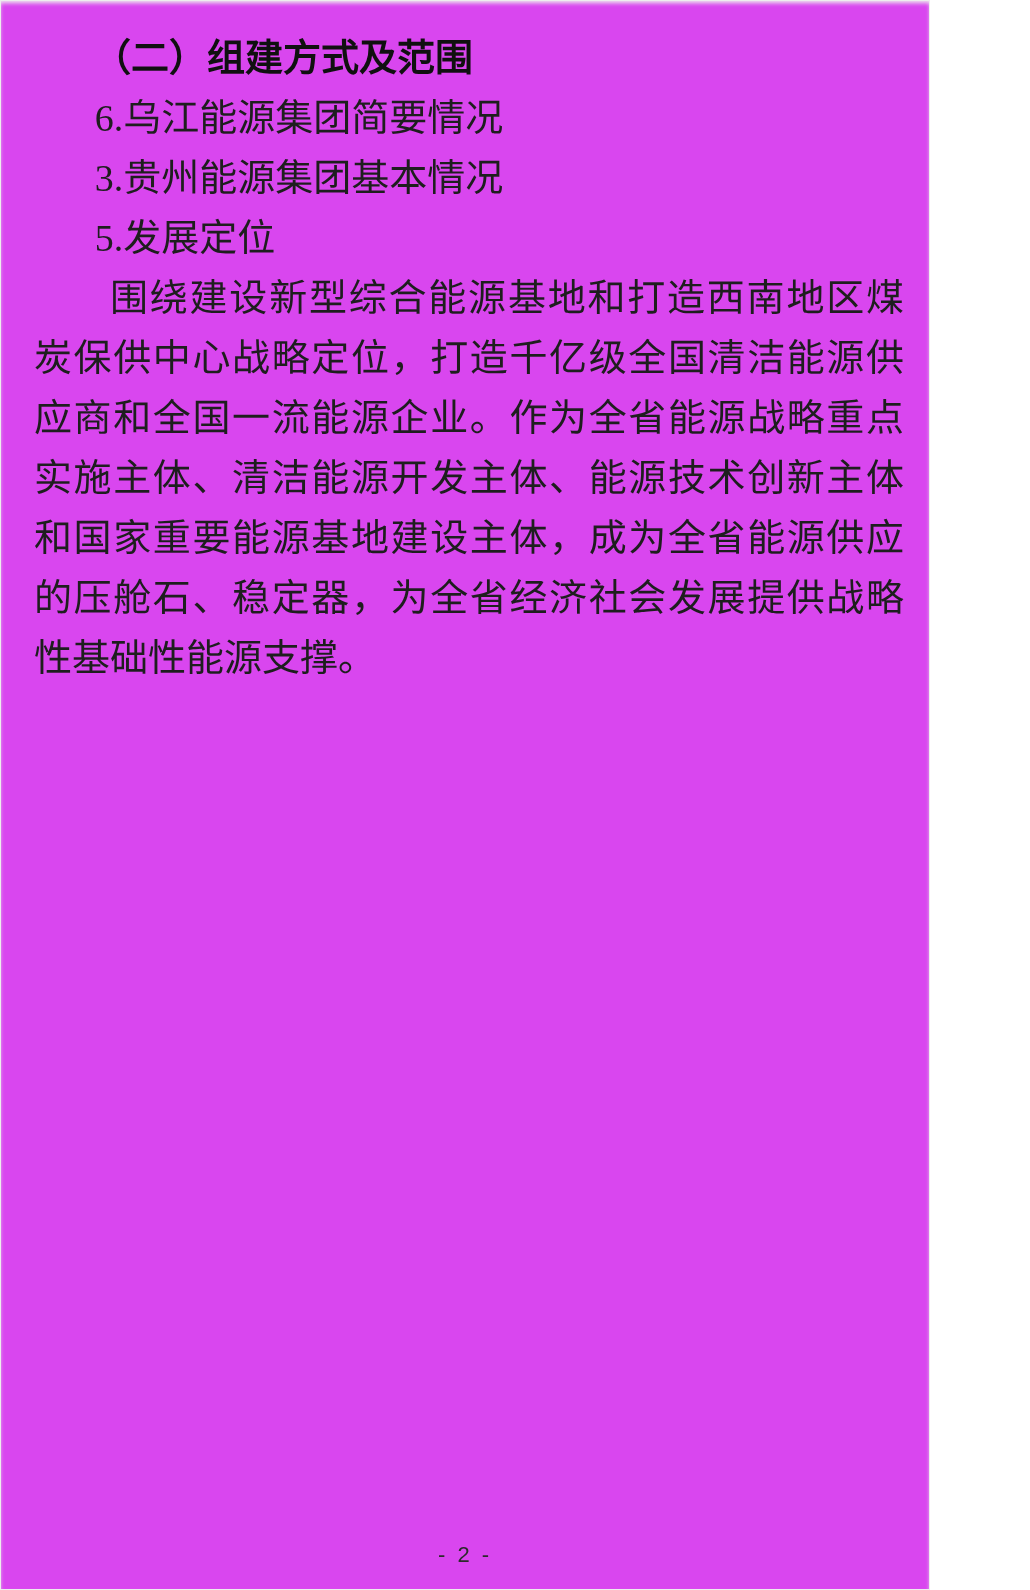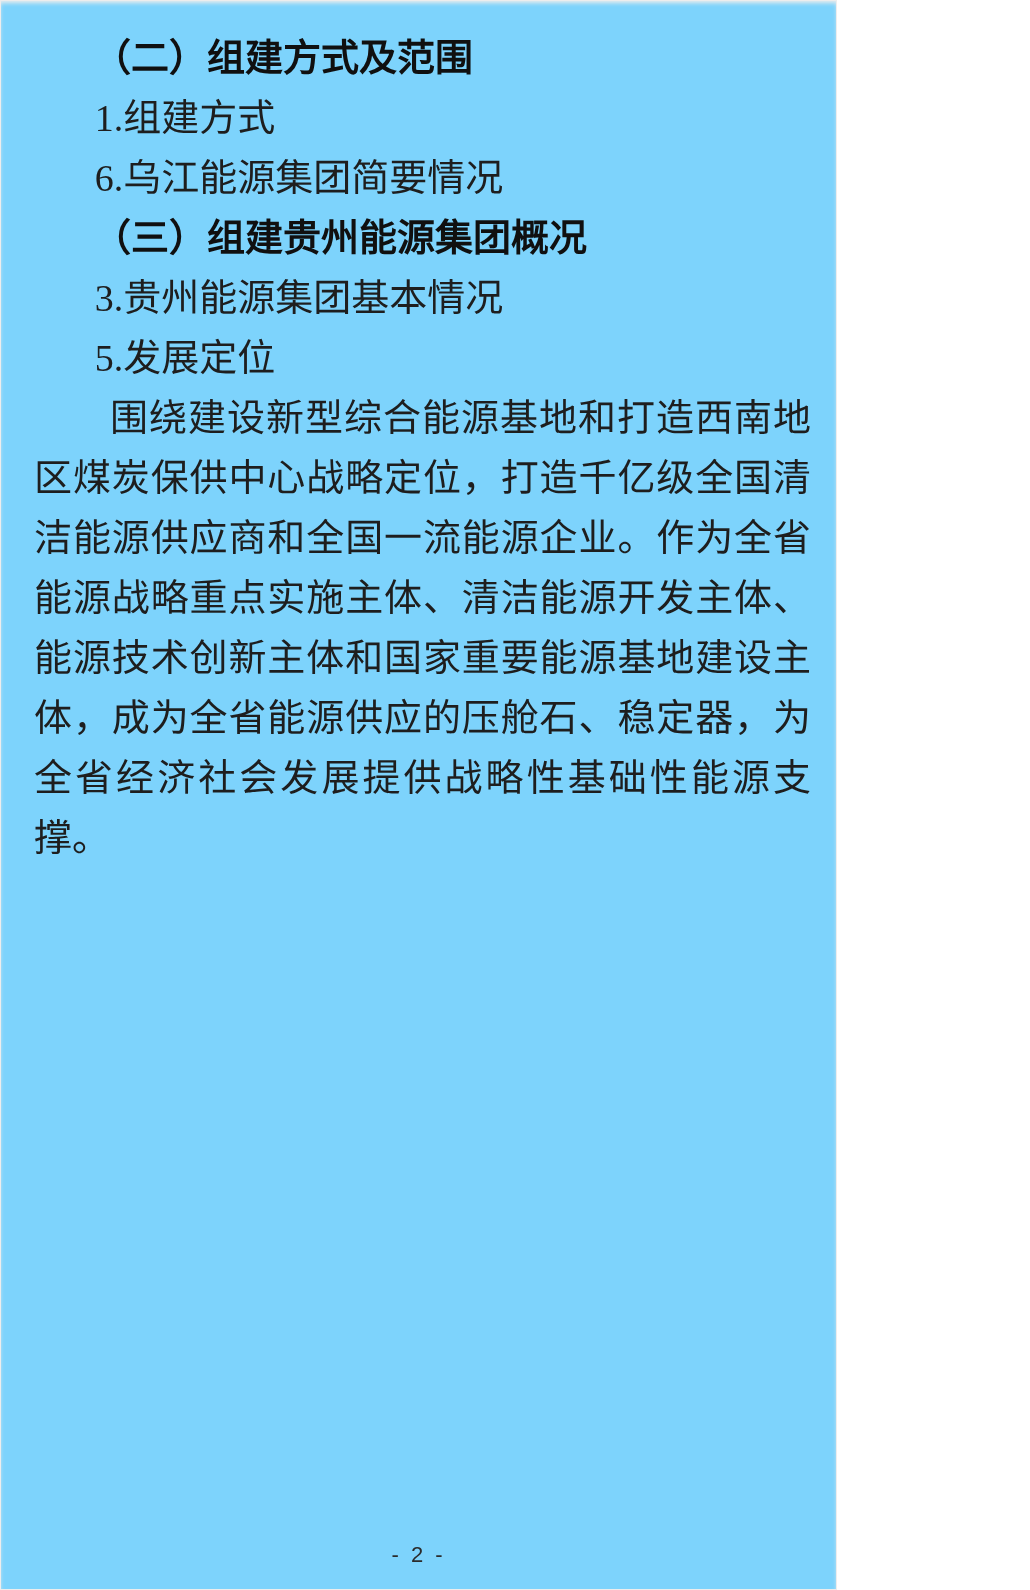--- a/index.html
+++ b/index.html
@@ -2,23 +2,23 @@
 <html lang="zh-CN"><head>
 <meta charset="utf-8">
 <style>
   html, body {
     margin: 0;
     padding: 0;
     background: #ffffff;
   }
   .page {
     position: relative;
-    width: 837px;
+    width: 930px;
     height: 1590px;
-    background: #7dd3fc;
+    background: #d946ef;
     overflow: hidden;
     box-shadow: inset 0 0 0 1px #ededed, inset 0 3px 4px #ececec;
     font-family: "Liberation Serif", "DejaVu Serif", serif;
   }
   .content {
     position: absolute;
     top: 28px;
     left: 34px;
     right: 26px;
   }
@@ -54,22 +54,20 @@
     letter-spacing: 3px;
     color: #2b2b2b;
   }
 </style>
 </head>
 <body>
 
 <div class="page">
   <div class="content">
     <p class="blk heading">（二）组建方式及范围</p>
-    <p class="blk sub">1.组建方式</p>
     <p class="blk sub">6.乌江能源集团简要情况</p>
-    <p class="blk heading">（三）组建贵州能源集团概况</p>
     <p class="blk sub">3.贵州能源集团基本情况</p>
     <p class="blk sub">5.发展定位</p>
     <p class="blk para">围绕建设新型综合能源基地和打造西南地区煤炭保供中心战略定位，打造千亿级全国清洁能源供应商和全国一流能源企业。作为全省能源战略重点实施主体、清洁能源开发主体、能源技术创新主体和国家重要能源基地建设主体，成为全省能源供应的压舱石、稳定器，为全省经济社会发展提供战略性基础性能源支撑。</p>
 
   </div>
   <div class="footer">- 2 -</div>
 </div>
 
 </body></html>

